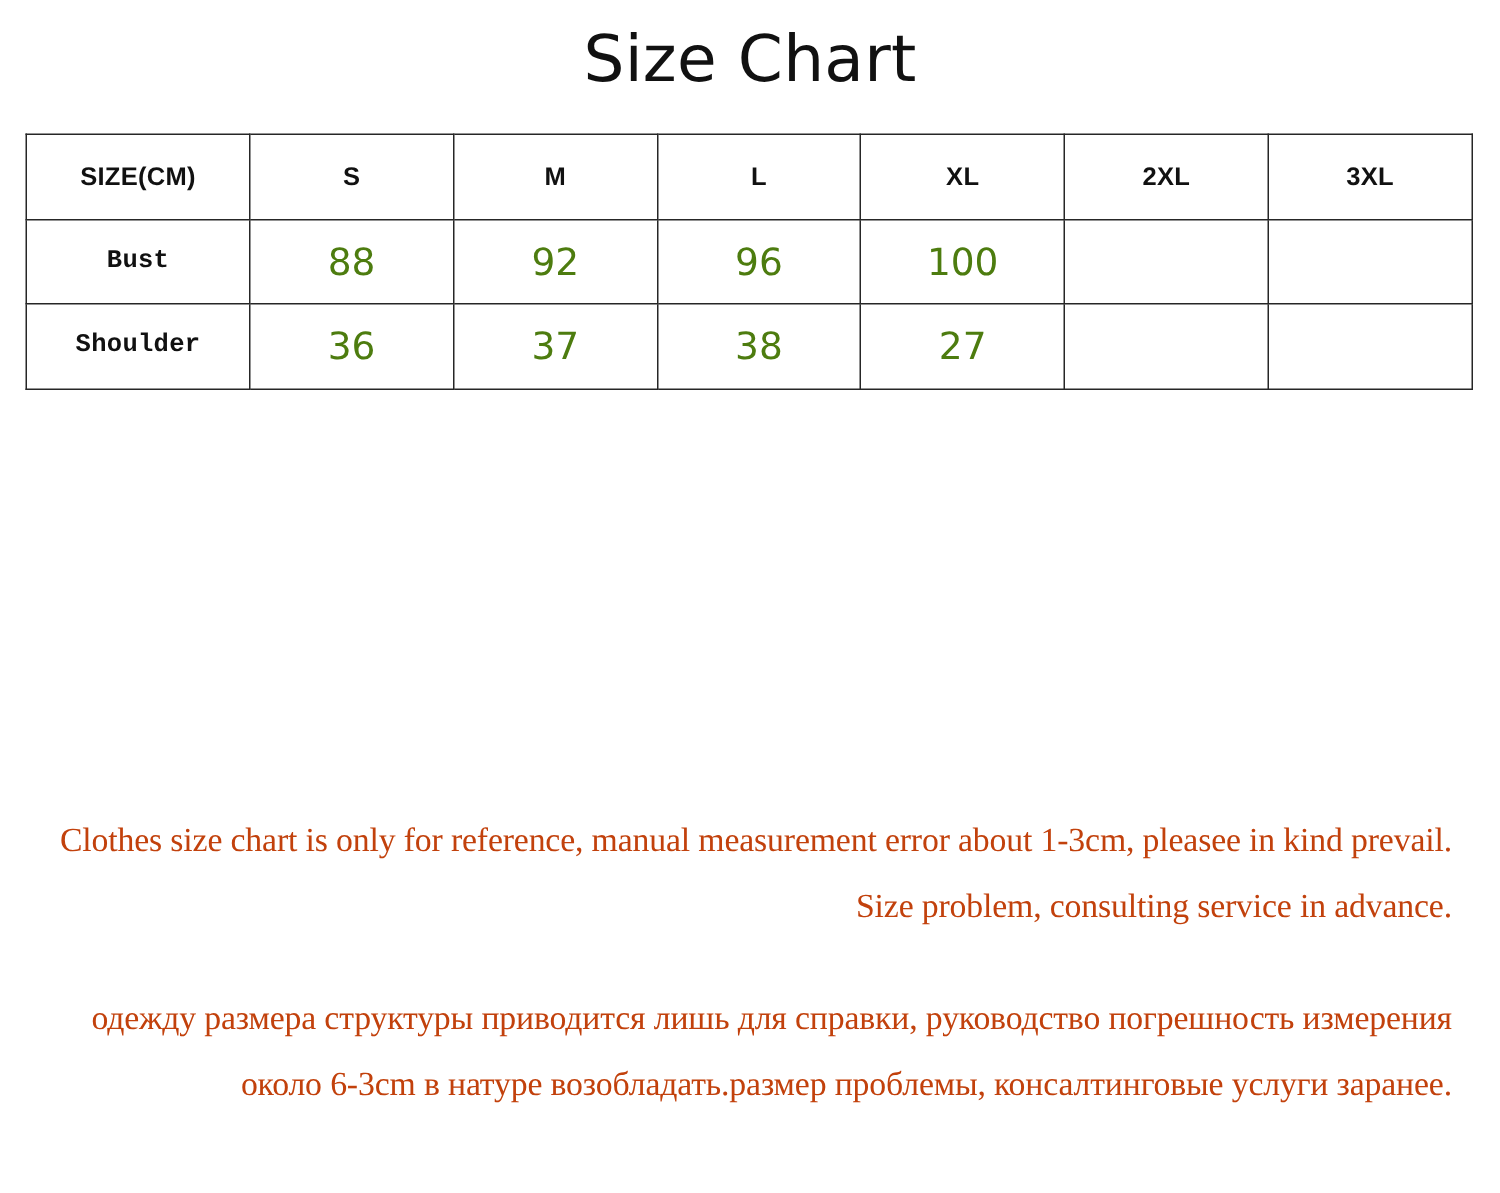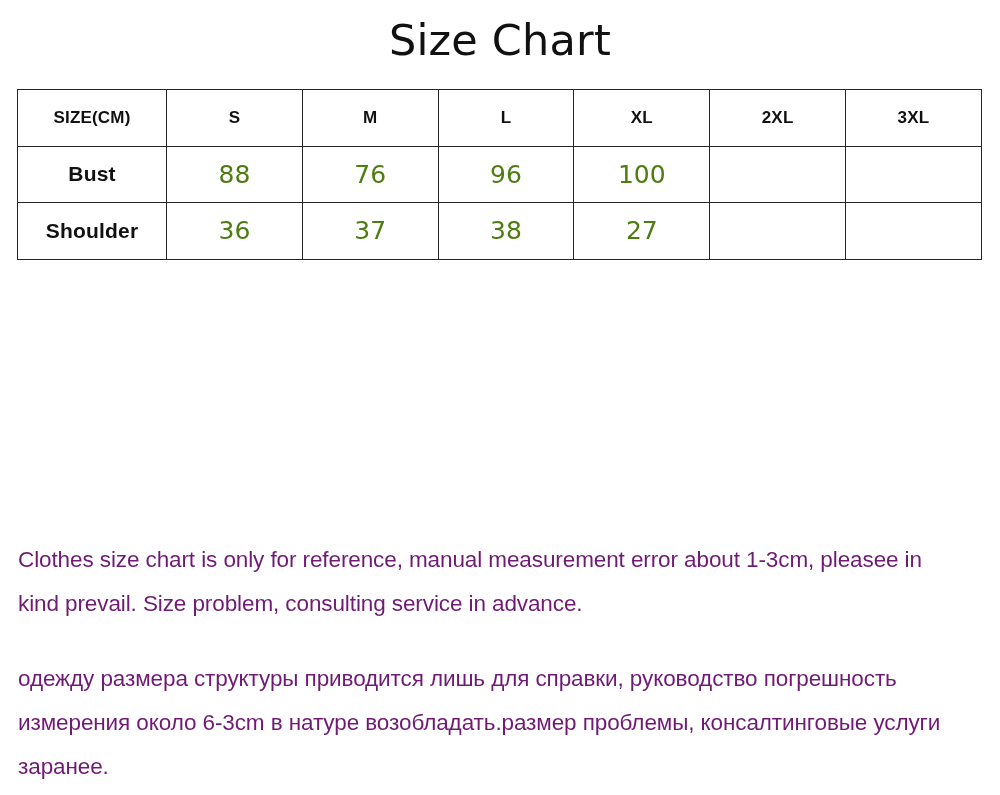--- a/index.html
+++ b/index.html
@@ -64,41 +64,42 @@
   col.c-size  { width: 135.8px; }
 
   .hdr {
     font-size: 17px;
     font-weight: bold;
     color: #111111;
     letter-spacing: 0.2px;
     font-family: "Liberation Sans", sans-serif;
   }
   .rowlabel {
-    font-size: 21px;
+    font-size: 17px;
     font-weight: bold;
     color: #111111;
     letter-spacing: 0.2px;
-    font-family: Liberation Sans, sans-serif;
+    font-family: Liberation Mono, monospace;
   }
   .val {
     font-size: 25px;
     font-weight: 400;
     color: #4d7c0f;
     font-family: "DejaVu Sans", "Liberation Sans", sans-serif;
   }
 
   
   .notes {
     position: absolute;
     left: 18px;
     top: 538px;
     width: 950px;
-    font-family: Liberation Sans, sans-serif;
-    color: #701a75;
+    font-family: Liberation Serif, serif;
+    color: #c2410c;
+    text-align: right;
   }
   .note-en,
   .note-ru {
     font-size: 22.5px;
     line-height: 44px;
     font-weight: 400;
     letter-spacing: -0.1px;
     margin: 0;
     white-space: pre-line;
   }
@@ -132,21 +133,21 @@
           <th class="hdr">L</th>
           <th class="hdr">XL</th>
           <th class="hdr">2XL</th>
           <th class="hdr">3XL</th>
         </tr>
       </thead>
       <tbody>
         <tr>
           <td class="rowlabel">Bust</td>
           <td class="val">88</td>
-          <td class="val">76</td>
+          <td class="val">92</td>
           <td class="val">96</td>
           <td class="val">100</td>
           <td class="val"></td>
           <td class="val"></td>
         </tr>
         <tr>
           <td class="rowlabel">Shoulder</td>
           <td class="val">36</td>
           <td class="val">37</td>
           <td class="val">38</td>

